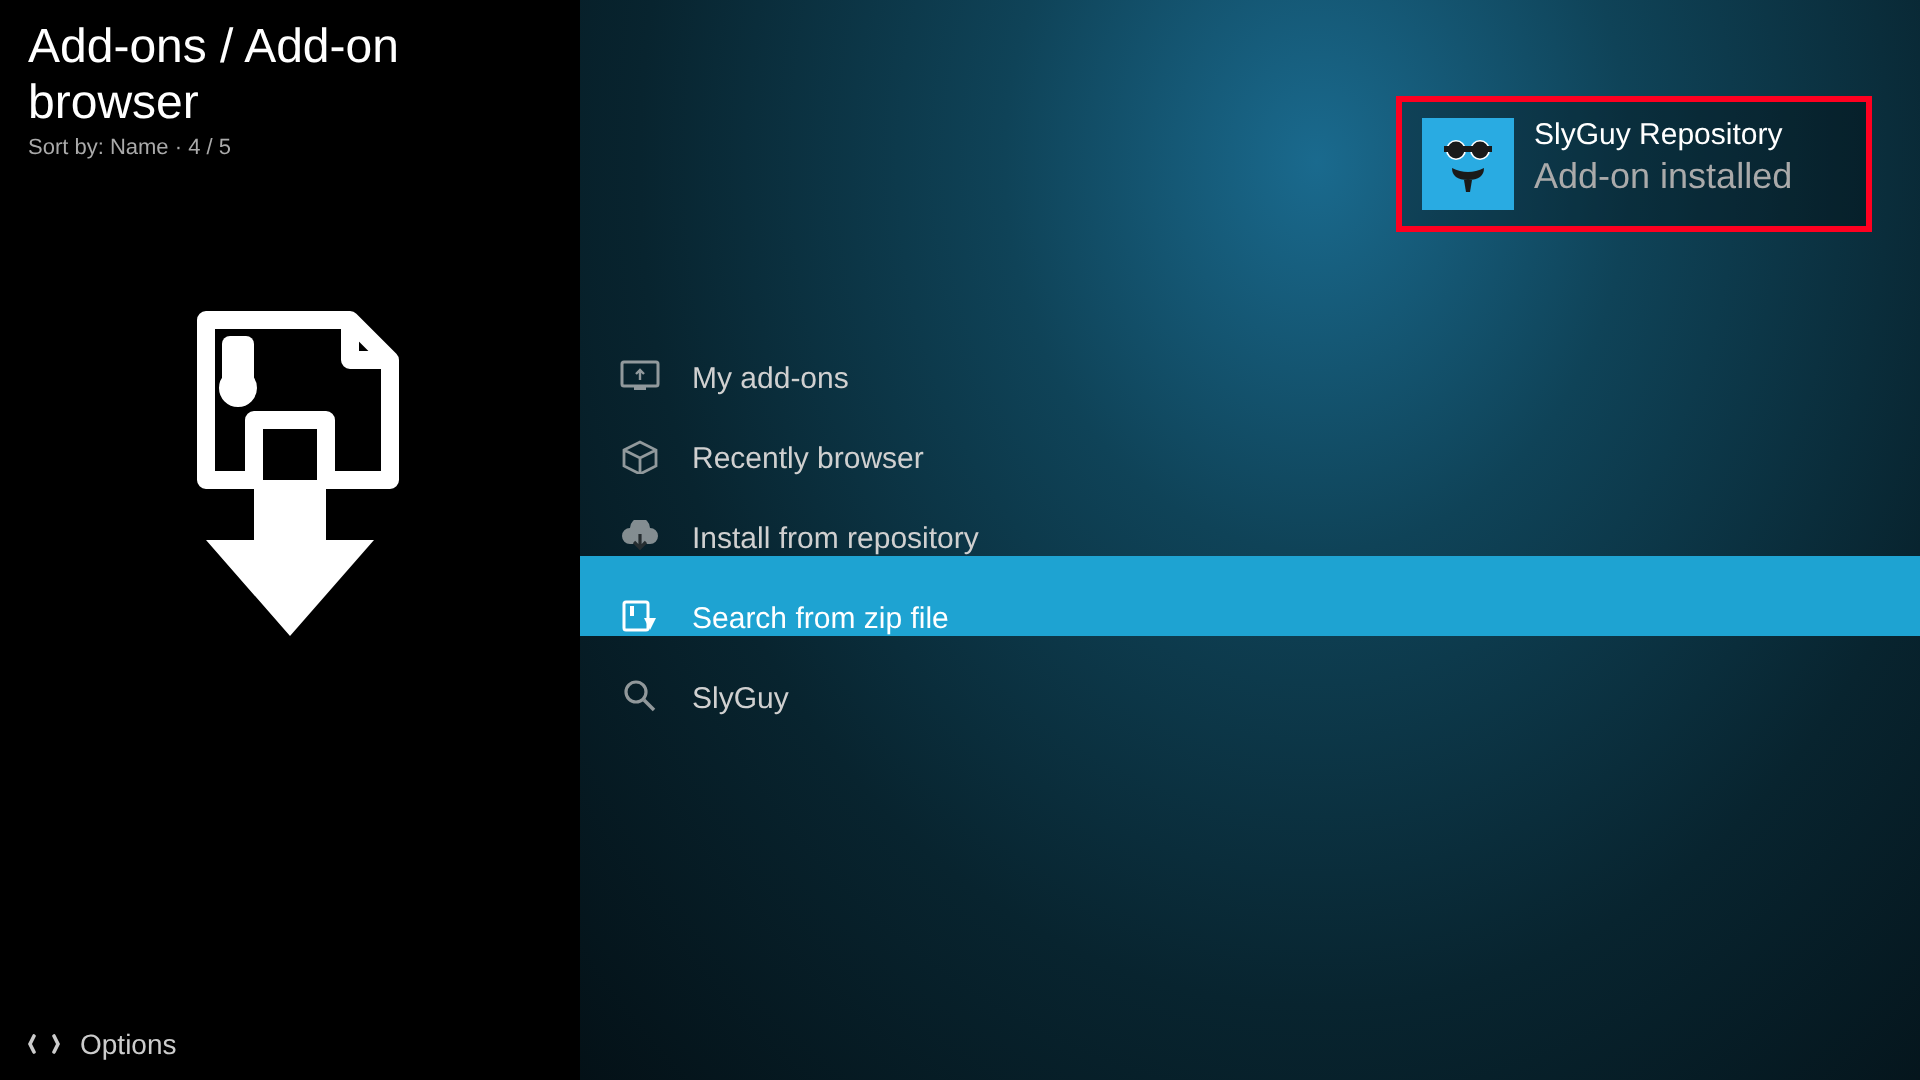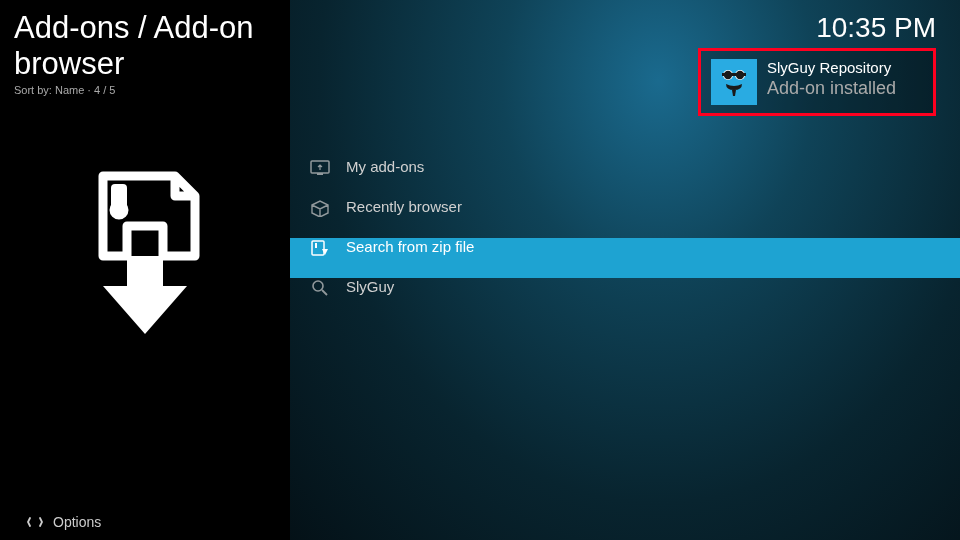--- a/index.html
+++ b/index.html
@@ -22,21 +22,21 @@
       height: 100%;
     }
     .sidebar {
       width: 290px;
       background: #000;
       padding: 10px 14px;
       display: flex;
       flex-direction: column;
     }
     .breadcrumb {
-      font-size: 31px;
+      font-size: 24px;
       font-weight: 400;
       color: #fff;
       margin-bottom: 2px;
     }
     .sort-info {
       font-size: 11px;
       color: #aaa;
     }
     .sidebar-icon-wrap {
       display: flex;
@@ -60,21 +60,21 @@
       right: 24px;
       font-size: 28px;
       font-weight: 400;
       color: #fff;
     }
     .menu-list {
       width: 100%;
     }
     .menu-item {
       display: flex;
-      align-items: flex-start;
+      align-items: flex-end;
       height: 40px;
       padding-left: 18px;
       cursor: pointer;
     }
     .menu-item.selected {
       background: #1ea3d2;
     }
     .menu-item .icon-slot {
       width: 24px;
       height: 20px;
@@ -132,21 +132,21 @@
     }
     .footer {
       position: absolute;
       bottom: 0;
       left: 0;
       width: 290px;
       height: 36px;
       background: #000;
       display: flex;
       align-items: center;
-      padding-left: 27px;
+      padding-left: 14px;
     }
     .footer .icon-slot {
       display: flex;
       align-items: center;
       margin-right: 10px;
     }
     .footer-label {
       font-size: 14px;
       color: #ccc;
     }
@@ -162,21 +162,20 @@
       <svg class="sidebar-icon" viewBox="0 0 140 170">
         <path d="M 28 10 L 100 10 L 120 30 L 120 90 L 88 90 L 88 60 L 52 60 L 52 90 L 28 90 Z M 100 10 L 100 30 L 120 30" fill="none" stroke="#fff" stroke-width="9" stroke-linejoin="round"></path>
         <rect x="36" y="18" width="16" height="32" rx="4" fill="#fff"></rect>
         <circle cx="44" cy="44" r="7" fill="none" stroke="#fff" stroke-width="5"></circle>
         <path d="M 52 90 L 52 120 L 28 120 L 70 168 L 112 120 L 88 120 L 88 90 Z" fill="#fff"></path>
       </svg>
     </div>
   </div>
 
   <div class="content-area">
-    <div class="clock">10:35 PM</div>
 
     <div class="notification">
       <div class="notif-icon">
         <svg width="40" height="40" viewBox="0 0 40 40">
           <rect width="40" height="40" fill="#29abe2"></rect>
           <circle cx="14" cy="13" r="5" fill="#fff"></circle>
           <circle cx="26" cy="13" r="5" fill="#fff"></circle>
           <rect x="8" y="11" width="24" height="3" fill="#1a1a1a"></rect>
           <circle cx="14" cy="13" r="4.2" fill="#1a1a1a"></circle>
           <circle cx="26" cy="13" r="4.2" fill="#1a1a1a"></circle>
@@ -204,20 +203,29 @@
 
       <div class="menu-item">
         <span class="icon-slot">
           <svg width="20" height="18" viewBox="0 0 20 18">
               <path d="M2 6 L10 2 L18 6 L18 14 L10 18 L2 14 Z M2 6 L10 10 L18 6 M10 10 L10 18" fill="none" stroke="#ccc" stroke-width="1.4"></path>
             </svg>
         </span>
         <span class="menu-label">Recently browser</span>
       </div>
 
+      <div class="menu-item">
+        <span class="icon-slot">
+          <svg width="22" height="16" viewBox="0 0 22 16">
+              <path d="M6 12 A4 4 0 0 1 6 4 A5 5 0 0 1 16 4 A4 4 0 0 1 16 12" fill="#ccc" opacity="0.9"></path>
+              <path d="M11 7 L11 14 M8 11 L11 14 L14 11" stroke="#333" stroke-width="1.6" fill="none"></path>
+            </svg>
+        </span>
+        <span class="menu-label">Install from repository</span>
+      </div>
 
       <div class="menu-item selected">
         <span class="icon-slot">
           <svg width="20" height="18" viewBox="0 0 20 18">
               <rect x="2" y="2" width="12" height="14" rx="1" fill="none" stroke="#fff" stroke-width="1.5"></rect>
               <rect x="5" y="4" width="2" height="5" fill="#fff"></rect>
               <path d="M12 10 L18 10 L15 16 Z" fill="#fff"></path>
             </svg>
         </span>
         <span class="menu-label">Search from zip file</span>

